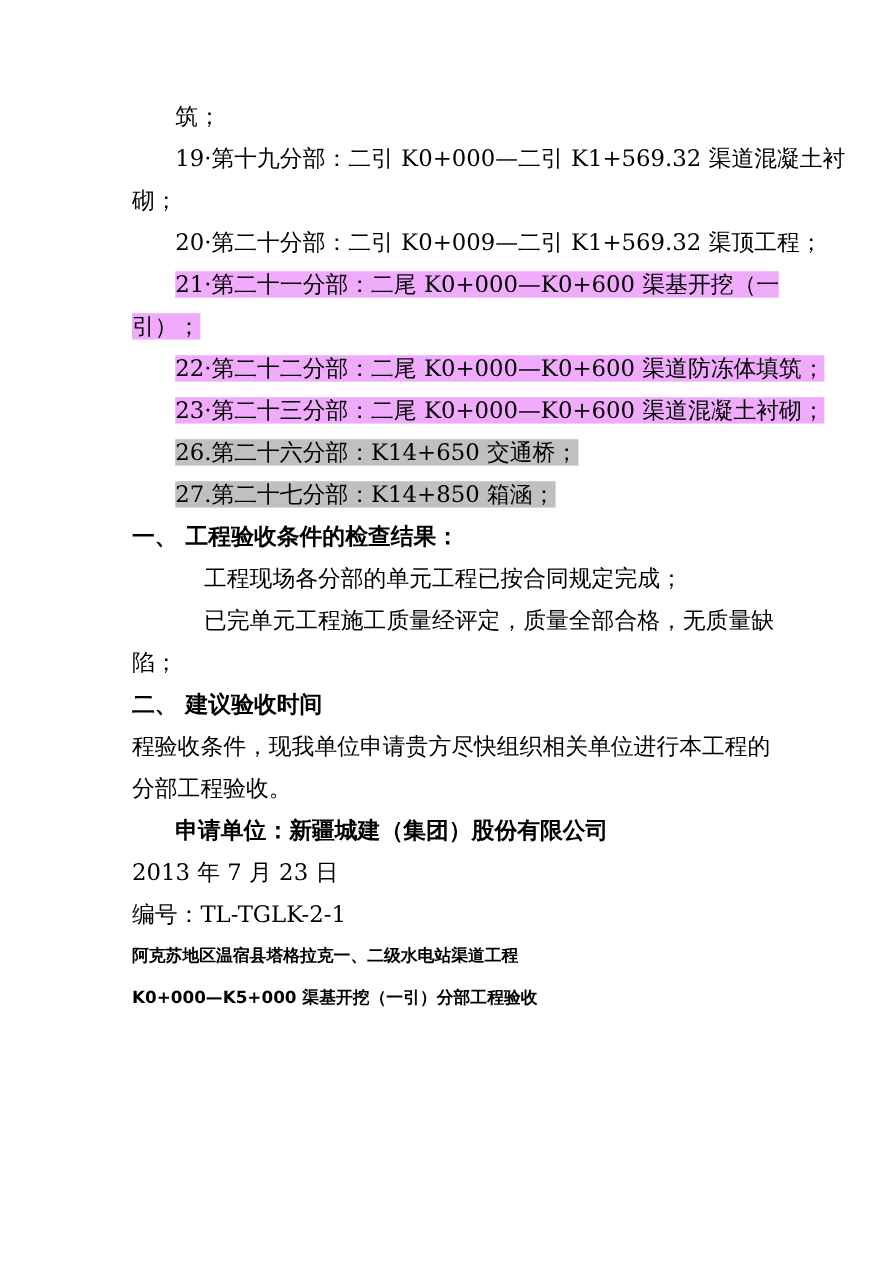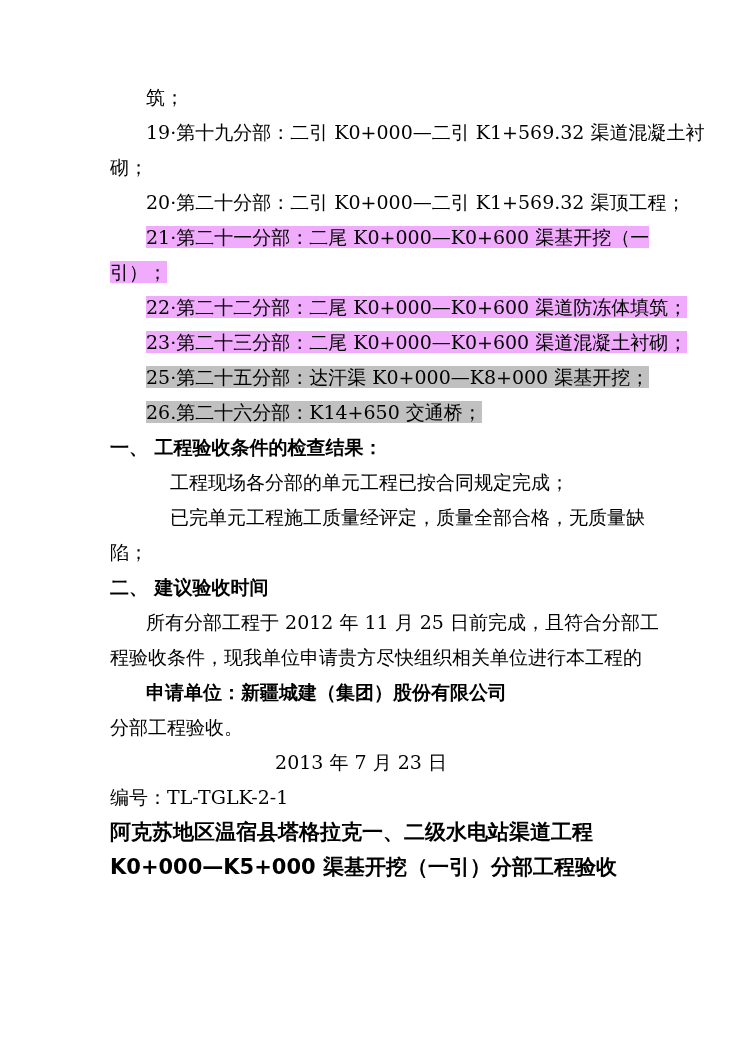--- a/index.html
+++ b/index.html
@@ -38,26 +38,26 @@
   .hl-gray   { background: #c0c0c0; }
   .heading {
     font-weight: bold;
     font-family: "DejaVu Sans", "Liberation Sans", sans-serif;
   }
   .bold-sans {
     font-weight: bold;
     font-family: "DejaVu Sans", "Liberation Sans", sans-serif;
   }
   .date {
-    text-align: center;
+    text-align: left;
     padding-right: 22px;
   }
   .title {
     font-weight: bold;
-    font-size: 21px;
+    font-size: 14px;
     font-family: "DejaVu Sans", "Liberation Sans", sans-serif;
   }
 </style>
 </head>
 <body>
 
 <div class="page">
 
   <p class="line pl36">
     <span>筑；</span>
@@ -65,48 +65,48 @@
 
   <p class="line pl36 fill">
     <span>19·第十九分部：二引 K0+000—二引 K1+569.32 渠道混凝土衬</span>
   </p>
 
   <p class="line">
     <span>砌；</span>
   </p>
 
   <p class="line pl36 fill">
-    <span>20·第二十分部：二引 K0+000—二引 K1+569.32 渠顶工程；</span>
+    <span>20·第二十分部：二引 K0+009—二引 K1+569.32 渠顶工程；</span>
   </p>
 
   <p class="line pl36 fill">
     <span class="hl-yellow">21·第二十一分部：二尾 K0+000—K0+600 渠基开挖（一</span>
   </p>
 
   <p class="line">
     <span class="hl-yellow">引）；</span>
   </p>
 
   <p class="line pl36 fill">
     <span class="hl-yellow">22·第二十二分部：二尾 K0+000—K0+600 渠道防冻体填筑；</span>
   </p>
 
   <p class="line pl36 fill">
     <span class="hl-yellow">23·第二十三分部：二尾 K0+000—K0+600 渠道混凝土衬砌；</span>
   </p>
 
 
-  <p class="line pl36">
-    <span class="hl-gray">25·第二十五分部：达汗渠 K0+000—K8+000 渠基开挖；</span>
-  </p>
 
   <p class="line pl36">
     <span class="hl-gray">26.第二十六分部：K14+650 交通桥；</span>
   </p>
 
+  <p class="line pl36">
+    <span class="hl-gray">27.第二十七分部：K14+850 箱涵；</span>
+  </p>
 
   <p class="line heading">
     <span>一、 工程验收条件的检查结果：</span>
   </p>
 
   <p class="line pl60">
     <span>工程现场各分部的单元工程已按合同规定完成；</span>
   </p>
 
   <p class="line pl60 fill">
@@ -114,34 +114,31 @@
   </p>
 
   <p class="line">
     <span>陷；</span>
   </p>
 
   <p class="line heading">
     <span>二、 建议验收时间</span>
   </p>
 
-  <p class="line pl36 fill">
-    <span>所有分部工程于 2012 年 11 月 25 日前完成，且符合分部工</span>
-  </p>
 
   <p class="line fill">
     <span>程验收条件，现我单位申请贵方尽快组织相关单位进行本工程的</span>
   </p>
 
+  <p class="line">
+    <span>分部工程验收。</span>
+  </p>
+
   <p class="line pl36 bold-sans">
     <span>申请单位：新疆城建（集团）股份有限公司</span>
-  </p>
-
-  <p class="line">
-    <span>分部工程验收。</span>
   </p>
 
   <p class="line date">
     <span>2013 年 7 月 23 日</span>
   </p>
 
   <p class="line">
     <span>编号：TL-TGLK-2-1</span>
   </p>
 

